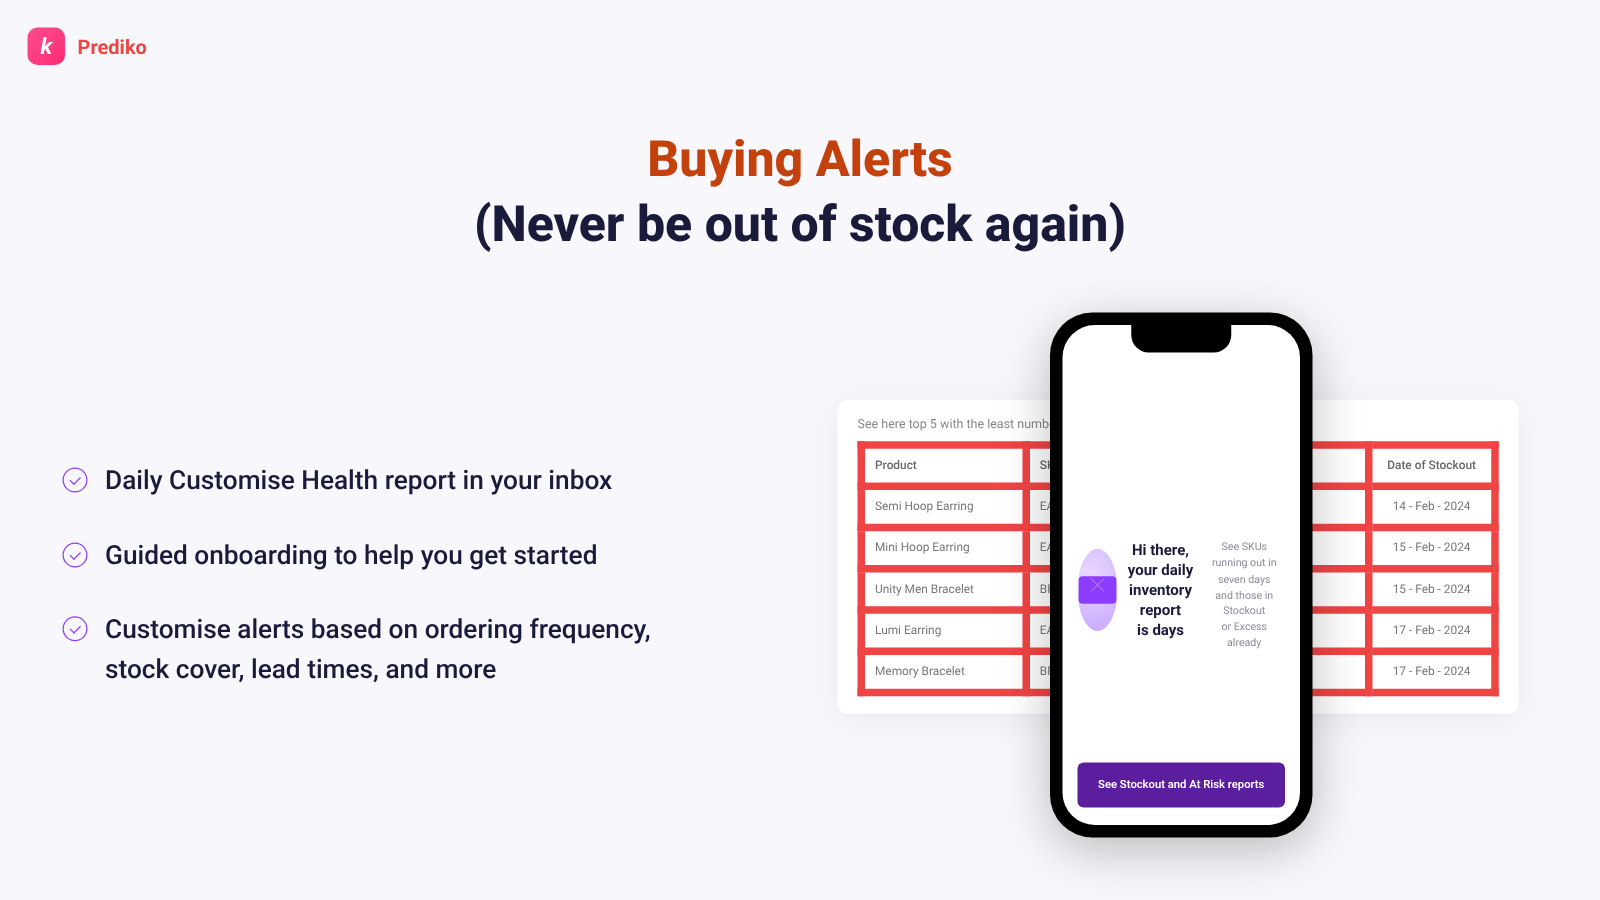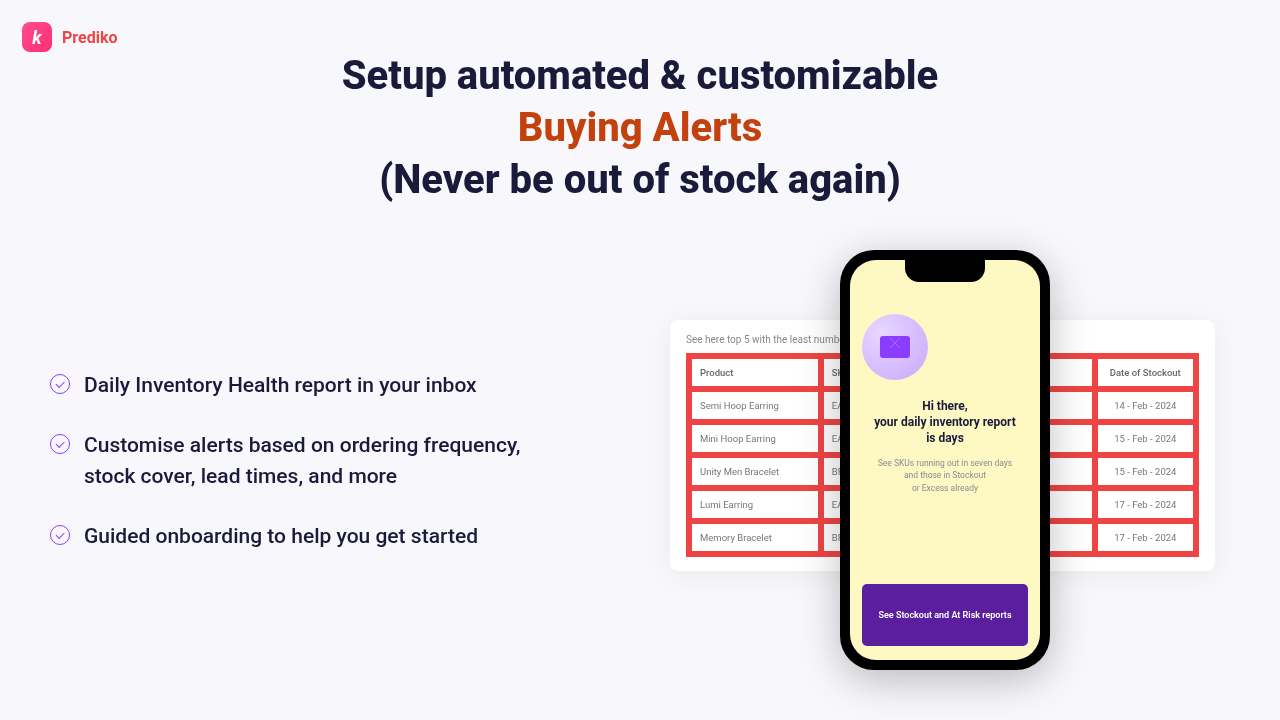--- a/index.html
+++ b/index.html
@@ -128,25 +128,26 @@
     position: absolute;
     top: 10px; left: 50%;
     transform: translateX(-50%);
     width: 80px; height: 22px;
     background: #000;
     border-radius: 0 0 14px 14px;
     z-index: 2;
   }
   .screen {
     width: 100%; height: 100%;
-    background: #fef9c3;
+    background: #ffffff;
     border-radius: 26px;
     padding: 36px 12px 12px;
     display: flex;
-    flex-direction: column;
+    flex-direction: row;
+    align-items: center;
     position: relative;
     overflow: hidden;
   }
   .mail-circle {
     width: 66px; height: 66px;
     border-radius: 50%;
     background: radial-gradient(circle at 30% 30%, #e7d7ff, #c9a7ff);
     display: flex; align-items: center; justify-content: center;
     margin-top: 18px;
     margin-bottom: 18px;
@@ -181,50 +182,50 @@
   }
   .phone-btn {
     position: absolute;
     bottom: 14px;
     left: 12px; right: 12px;
     background: #5a1e9e;
     color: #fff;
     font-size: 9px;
     font-weight: 600;
     text-align: center;
-    padding: 26px 4px;
+    padding: 13px 4px;
     border-radius: 5px;
   }
 </style>
 </head>
 <body>
 
 <div class="logo-wrap">
   <div class="logo-box">k</div>
   <div class="logo-text">Prediko</div>
 </div>
 
 <div class="headline">
-  <span>Setup automated &amp; customizable</span><br>
+  <br>
   <span class="accent">Buying Alerts</span><br>
   <span>(Never be out of stock again)</span>
 </div>
 
 <div class="bullets">
   <div class="bullet">
     <div class="bullet-icon"></div>
-    <div class="bullet-text">Daily Inventory Health report in your inbox</div>
+    <div class="bullet-text">Daily Customise Health report in your inbox</div>
+  </div>
+  <div class="bullet">
+    <div class="bullet-icon"></div>
+    <div class="bullet-text">Guided onboarding to help you get started</div>
   </div>
   <div class="bullet">
     <div class="bullet-icon"></div>
     <div class="bullet-text">Customise alerts based on ordering frequency, stock cover, lead times, and more</div>
-  </div>
-  <div class="bullet">
-    <div class="bullet-icon"></div>
-    <div class="bullet-text">Guided onboarding to help you get started</div>
   </div>
 </div>
 
 <div class="visual">
 
   <div class="table-card">
     <div class="table-caption">See here top 5 with the least number</div>
     <table class="tbl">
       <colgroup>
           <col style="width:26%">

